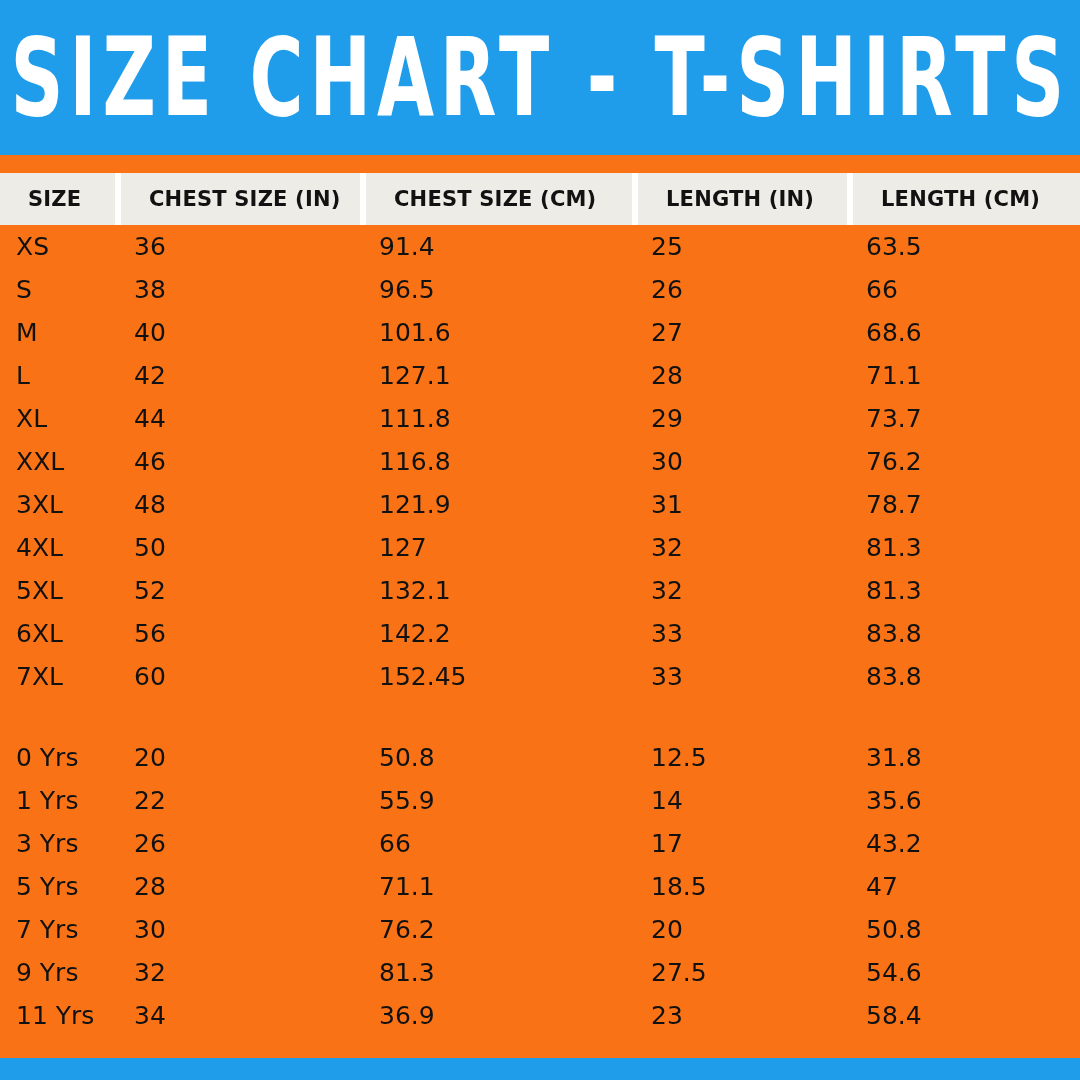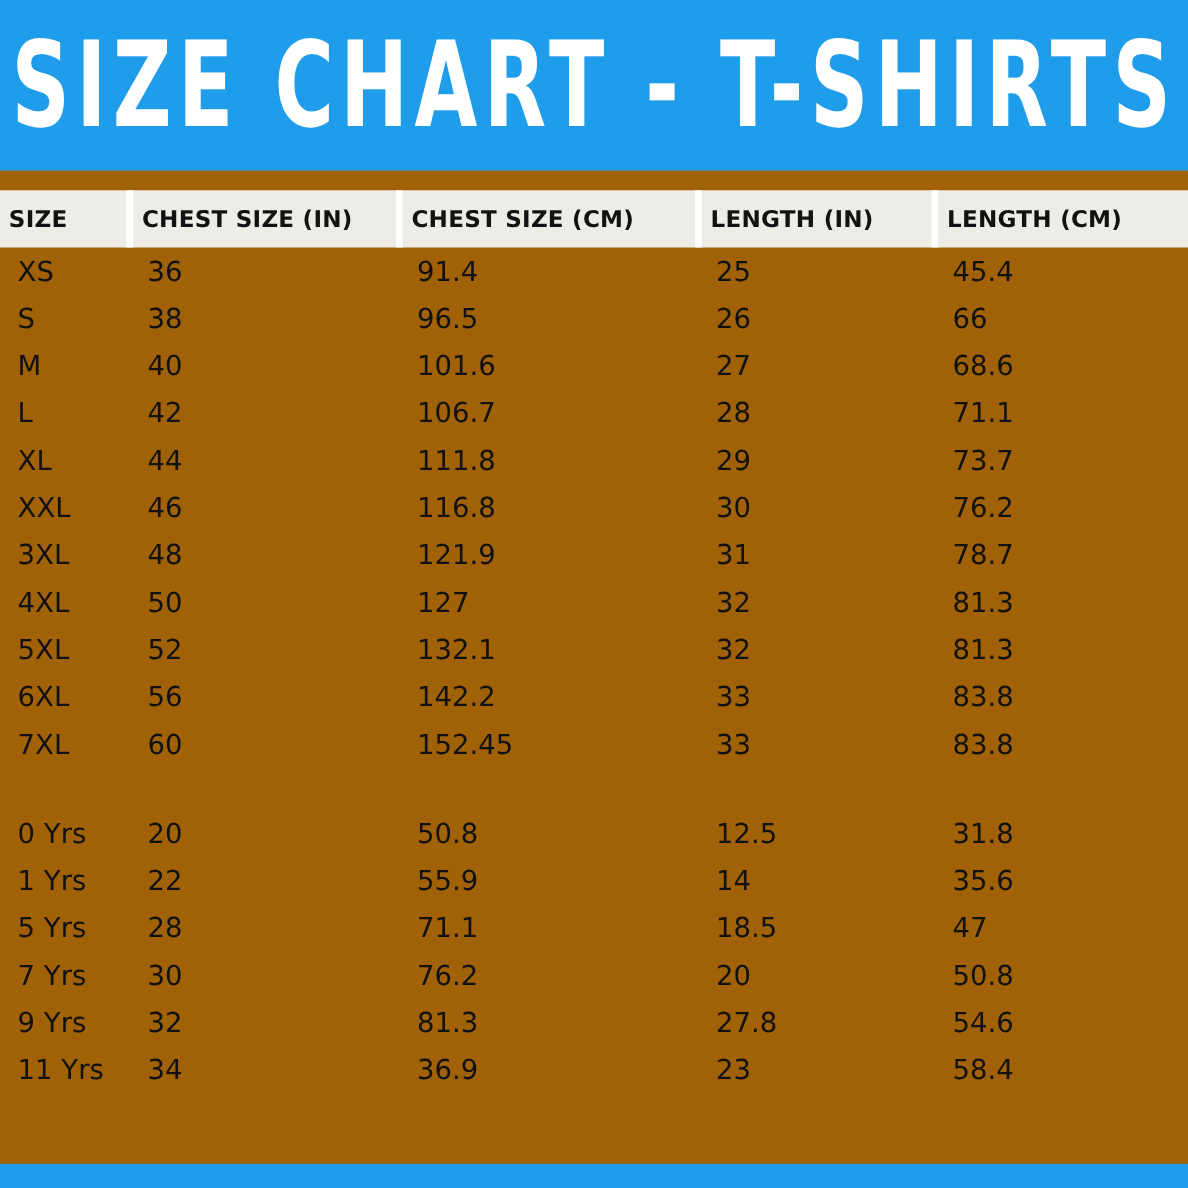--- a/index.html
+++ b/index.html
@@ -10,21 +10,21 @@
     width: 1080px;
     height: 1080px;
     background: #ffffff;
     font-family: "Liberation Sans", sans-serif;
     overflow: hidden;
   }
   .page {
     position: relative;
     width: 1080px;
     height: 1080px;
-    background: #a16207;
+    background: #f97316;
     display: flex;
     flex-direction: column;
   }
   
   .header {
     background: #1f9cea;
     height: 155px;
     display: flex;
     align-items: center;
     justify-content: center;
@@ -64,21 +64,21 @@
     font-family: "DejaVu Sans", sans-serif;
     font-weight: bold;
     font-size: 21px;
     text-align: left;
     padding: 14px 0 14px 0;
     letter-spacing: 0.2px;
     white-space: nowrap;
     border-right: 6px solid #ffffff;
   }
   thead th:last-child { border-right: none; }
-  thead th .pad { display: inline-block; padding-left: 8px; }
+  thead th .pad { display: inline-block; padding-left: 28px; }
 
   tbody td {
     font-family: "DejaVu Sans", sans-serif;
     font-size: 25px;
     color: #111111;
     padding: 7px 0 7px 0;
     vertical-align: top;
     white-space: nowrap;
   }
   tbody td .pad { display: inline-block; padding-left: 16px; }
@@ -120,40 +120,40 @@
           <th><span class="pad">LENGTH (CM)</span></th>
         </tr>
       </thead>
       <tbody>
 
         <tr>
           <td><span class="pad">XS</span></td>
           <td><span class="pad">36</span></td>
           <td><span class="pad">91.4</span></td>
           <td><span class="pad">25</span></td>
-          <td><span class="pad">45.4</span></td>
+          <td><span class="pad">63.5</span></td>
         </tr>
         <tr>
           <td><span class="pad">S</span></td>
           <td><span class="pad">38</span></td>
           <td><span class="pad">96.5</span></td>
           <td><span class="pad">26</span></td>
           <td><span class="pad">66</span></td>
         </tr>
         <tr>
           <td><span class="pad">M</span></td>
           <td><span class="pad">40</span></td>
           <td><span class="pad">101.6</span></td>
           <td><span class="pad">27</span></td>
           <td><span class="pad">68.6</span></td>
         </tr>
         <tr>
           <td><span class="pad">L</span></td>
           <td><span class="pad">42</span></td>
-          <td><span class="pad">106.7</span></td>
+          <td><span class="pad">127.1</span></td>
           <td><span class="pad">28</span></td>
           <td><span class="pad">71.1</span></td>
         </tr>
         <tr>
           <td><span class="pad">XL</span></td>
           <td><span class="pad">44</span></td>
           <td><span class="pad">111.8</span></td>
           <td><span class="pad">29</span></td>
           <td><span class="pad">73.7</span></td>
         </tr>
@@ -216,38 +216,45 @@
           <td><span class="pad">31.8</span></td>
         </tr>
         <tr>
           <td><span class="pad">1 Yrs</span></td>
           <td><span class="pad">22</span></td>
           <td><span class="pad">55.9</span></td>
           <td><span class="pad">14</span></td>
           <td><span class="pad">35.6</span></td>
         </tr>
         <tr>
+          <td><span class="pad">3 Yrs</span></td>
+          <td><span class="pad">26</span></td>
+          <td><span class="pad">66</span></td>
+          <td><span class="pad">17</span></td>
+          <td><span class="pad">43.2</span></td>
+        </tr>
+        <tr>
           <td><span class="pad">5 Yrs</span></td>
           <td><span class="pad">28</span></td>
           <td><span class="pad">71.1</span></td>
           <td><span class="pad">18.5</span></td>
           <td><span class="pad">47</span></td>
         </tr>
         <tr>
           <td><span class="pad">7 Yrs</span></td>
           <td><span class="pad">30</span></td>
           <td><span class="pad">76.2</span></td>
           <td><span class="pad">20</span></td>
           <td><span class="pad">50.8</span></td>
         </tr>
         <tr>
           <td><span class="pad">9 Yrs</span></td>
           <td><span class="pad">32</span></td>
           <td><span class="pad">81.3</span></td>
-          <td><span class="pad">27.8</span></td>
+          <td><span class="pad">27.5</span></td>
           <td><span class="pad">54.6</span></td>
         </tr>
         <tr>
           <td><span class="pad">11 Yrs</span></td>
           <td><span class="pad">34</span></td>
           <td><span class="pad">36.9</span></td>
           <td><span class="pad">23</span></td>
           <td><span class="pad">58.4</span></td>
         </tr>
 

